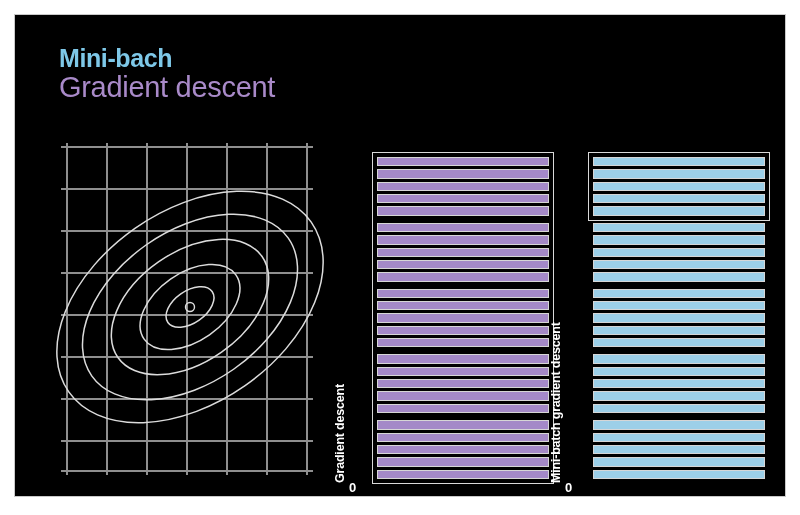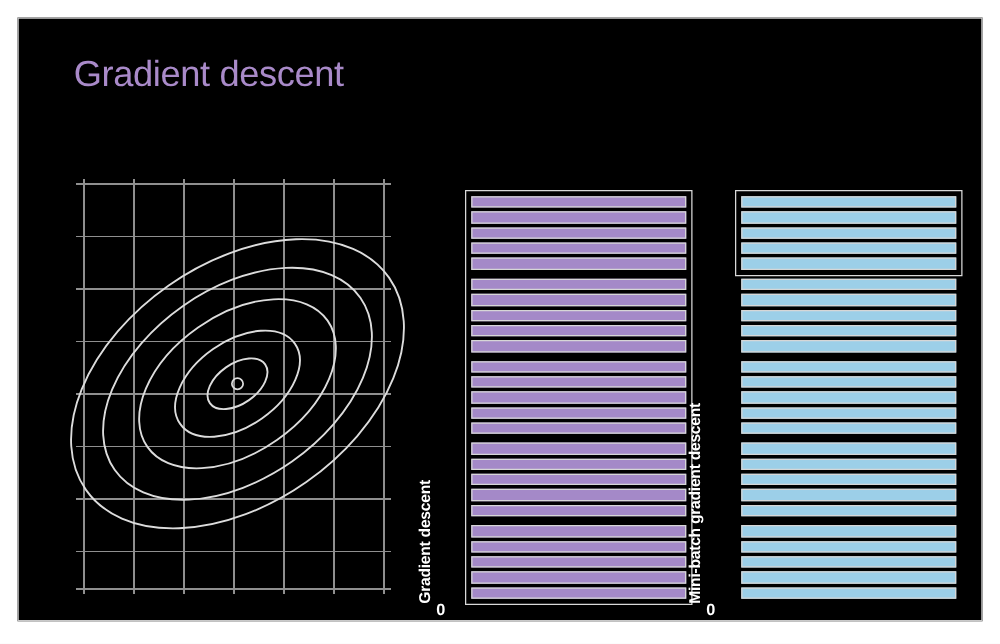--- a/index.html
+++ b/index.html
@@ -126,20 +126,21 @@
     pointer-events: none;
   }
 </style>
 </head>
 <body>
 
 <div id="slide-frame">
   <div id="slide-canvas">
 
     <div id="title-block">
+      <div id="title-eyebrow">Mini-bach</div>
       <div id="title-main">Gradient descent</div>
     </div>
 
     <div id="contour-panel">
       <svg id="contour-svg" width="290" height="360" viewBox="0 0 290 360">
         <g stroke="#8f8f8f" stroke-width="1.2" shape-rendering="crispEdges">
           <line x1="14" y1="8" x2="14" y2="340"></line>
           <line x1="54" y1="8" x2="54" y2="340"></line>
           <line x1="94" y1="8" x2="94" y2="340"></line>
           <line x1="134" y1="8" x2="134" y2="340"></line>

